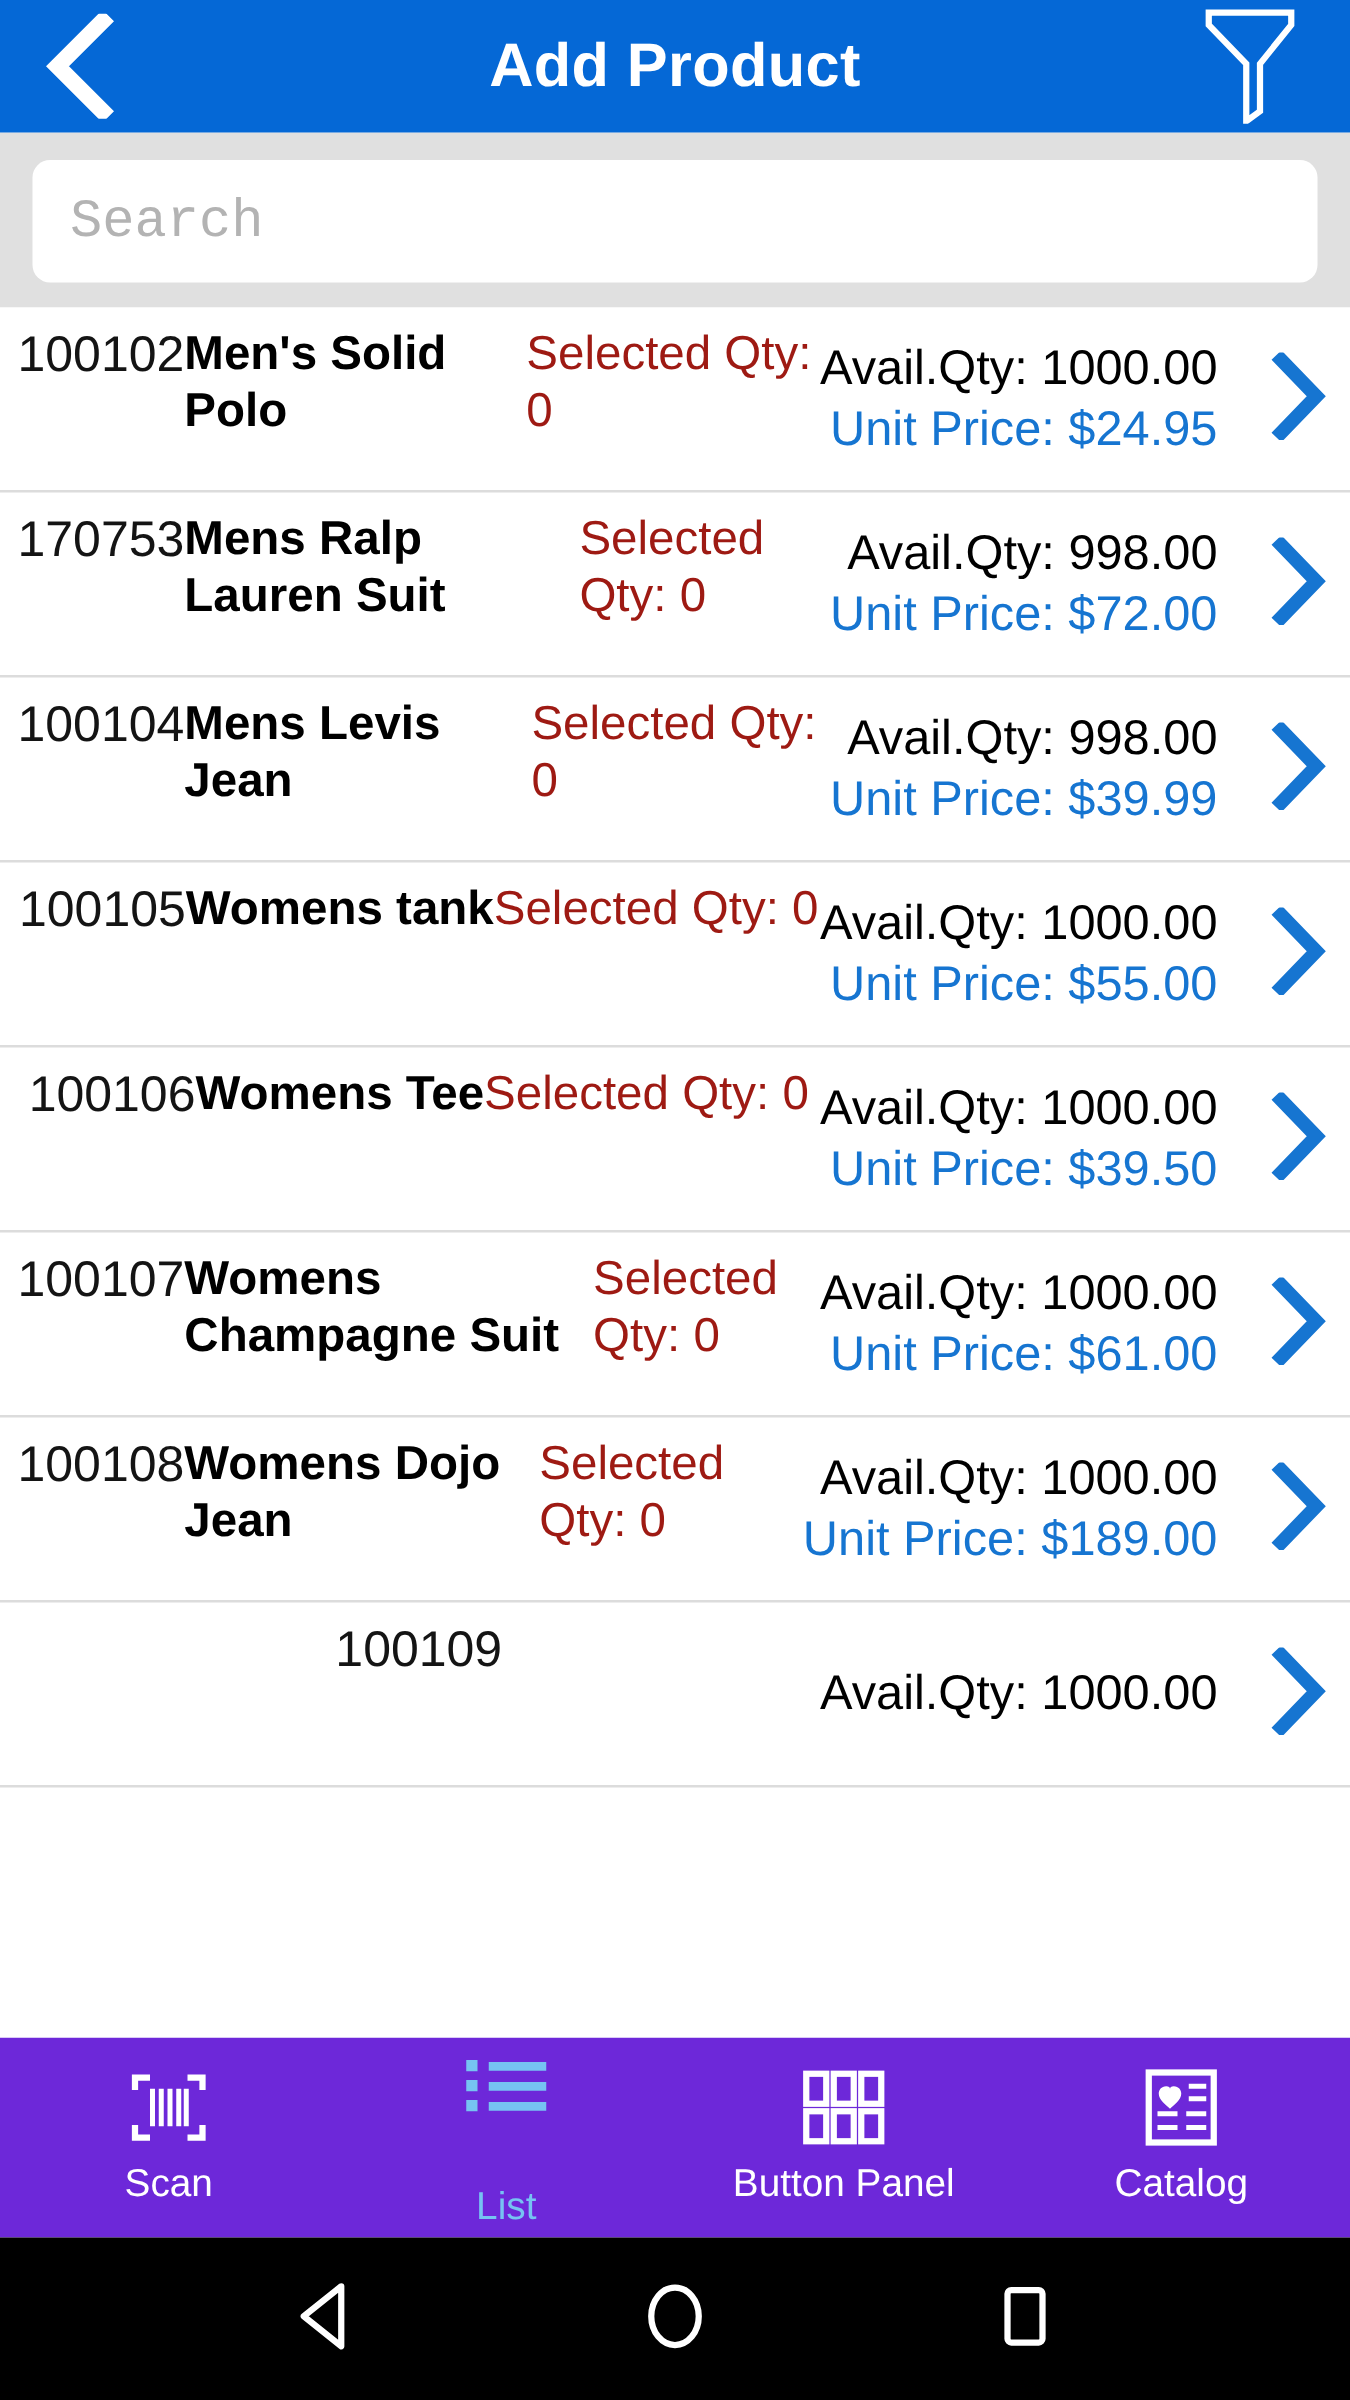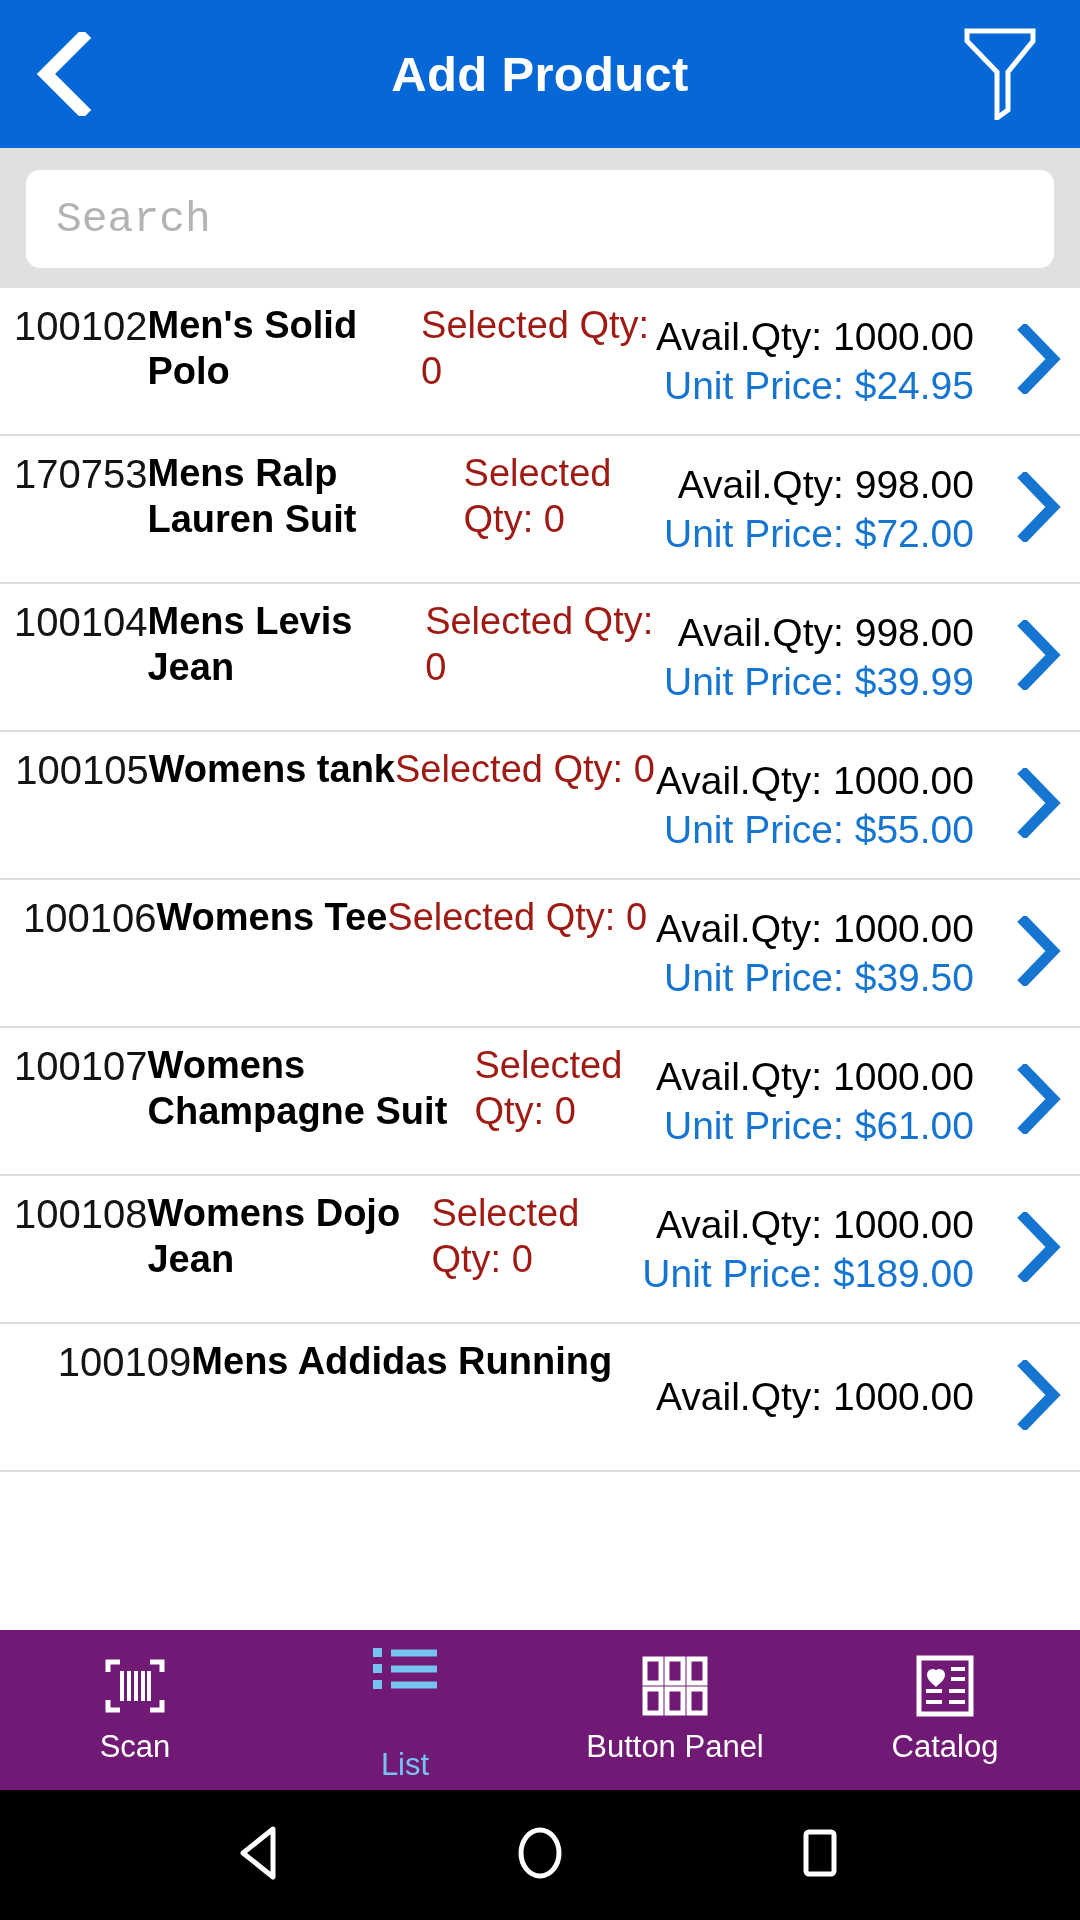--- a/index.html
+++ b/index.html
@@ -6,21 +6,21 @@
   html,body { width:1080px; height:1920px; }
   body {
     font-family:"Liberation Sans", sans-serif;
     background:#ffffff;
     overflow:hidden;
   }
   .screen { width:1080px; height:1920px; display:flex; flex-direction:column; position:relative; }
 
   
   .header {
-    height:148px;
+    height:106px;
     background:#0568d6;
     display:flex;
     align-items:center;
     padding:0 34px;
     flex:0 0 auto;
     position:relative;
   }
   .back-btn {
     width:70px; height:90px;
     display:flex; align-items:center; justify-content:flex-start;
@@ -135,21 +135,21 @@
     display:flex;
     align-items:center;
     justify-content:center;
     cursor:pointer;
   }
 
   
   .tabbar {
     flex:0 0 auto;
     height:160px;
-    background:#701a75;
+    background:#6d28d9;
     display:flex;
     align-items:stretch;
   }
   .tab {
     flex:1 1 0;
     display:flex;
     flex-direction:column;
     align-items:center;
     justify-content:center;
     gap:12px;
@@ -323,21 +323,20 @@
        <span>
          <svg width="50" height="70" viewBox="0 0 50 70">
            <path d="M12 6 L40 35 L12 64" fill="none" stroke="#1675d1" stroke-width="11" stroke-linecap="square" stroke-linejoin="miter"></path>
          </svg>
        </span>
      </div>
       </div>
       <div class="row">
         <div class="row-left">
        <div class="sku">100109</div>
-       <div class="pname">Mens Addidas Running</div>
 
      </div>
      <div class="row-right">
        <div class="availqty">Avail.Qty: 1000.00</div>
 
      </div>
      <div class="row-chevron">
        <span>
          <svg width="50" height="70" viewBox="0 0 50 70">
            <path d="M12 6 L40 35 L12 64" fill="none" stroke="#1675d1" stroke-width="11" stroke-linecap="square" stroke-linejoin="miter"></path>

